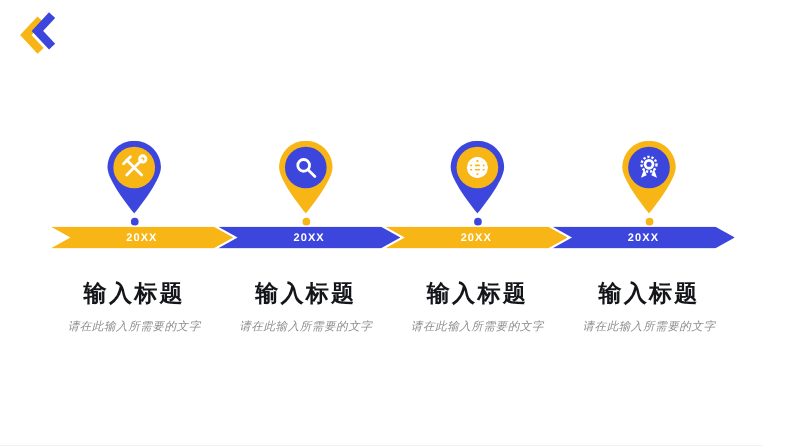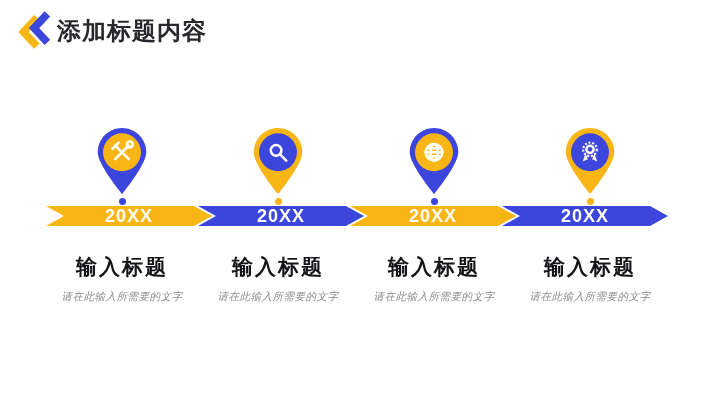--- a/index.html
+++ b/index.html
@@ -42,37 +42,36 @@
     clip-path:polygon(0 0,148px 0,166px 50%,148px 100%,0 100%,18px 50%);
   }
   .seg + .seg{margin-left:-14px;}
   .seg:nth-child(1){z-index:4;}
   .seg:nth-child(2){z-index:3;}
   .seg:nth-child(3){z-index:2;}
   .seg:nth-child(4){z-index:1;}
   .seg-yellow{background:var(--yellow);}
   .seg-blue{background:var(--blue);}
   .year{
-    color:var(--banner-text);font-size:18px;font-weight:bold;letter-spacing:1px;
+    color:var(--banner-text);font-size:10px;font-weight:bold;letter-spacing:1px;
   }
   
   .wicon{stroke:#fff;fill:none;stroke-width:2.6;stroke-linecap:round;}
   .medal-center{fill:var(--blue);}
 </style>
 </head>
 <body>
 
 <div class="slide" style="--yellow: #F8B616; --blue: #3C46DC; --banner-text: #FFFFFF; --title-color: #26282E; --heading-color: #141519; --subtitle-color: #8D8D8D; --bg: #FFFFFF;">
 
   <div class="header">
     <svg class="logo" viewBox="0 0 44 44">
       <path d="M25,9 L11,24 L25,39" stroke="var(--yellow)" stroke-width="8" fill="none"></path>
       <path d="M36,5 L22,20 L36,35" stroke="var(--blue)" stroke-width="8" fill="none"></path>
     </svg>
-    <div class="slide-title">添加标题内容</div>
   </div>
 
   <div class="columns">
 
     <div class="col variant-a">
       <svg class="pin" viewBox="0 0 60 70">
         <path class="pin-body" d="M30,0 C43.8,0 55,11.2 55,25 C55,38 30,68 30,68 C30,68 5,38 5,25 C5,11.2 16.2,0 30,0 Z"></path>
         <circle class="pin-inner" cx="30" cy="25" r="19.5"></circle>
         <g transform="translate(30,25)">
           <path class="wicon" d="M-7,-7 L7,7"></path>

